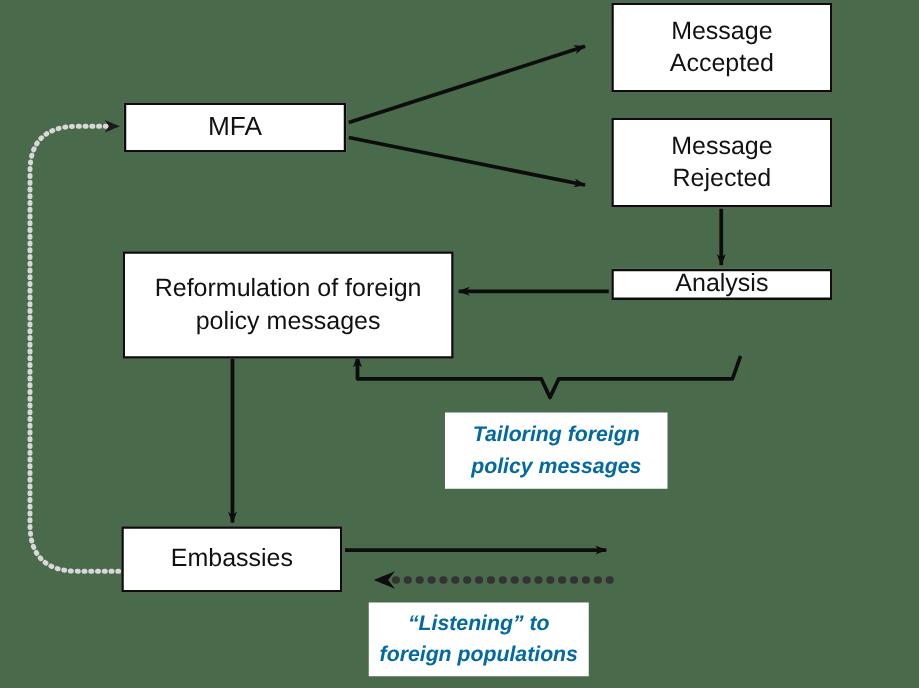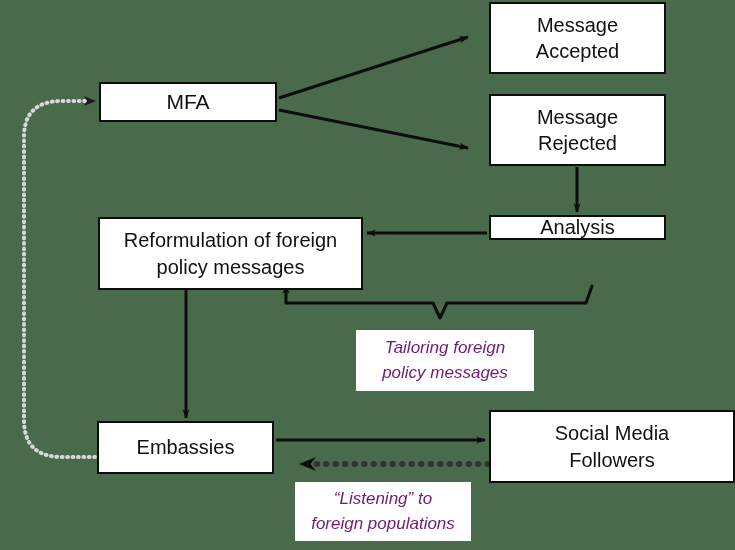--- a/index.html
+++ b/index.html
@@ -45,34 +45,35 @@
   }
   .label-box {
     position: absolute;
     background: #ffffff;
     border: none;
     box-sizing: border-box;
     display: flex;
     align-items: center;
     justify-content: center;
     text-align: center;
-    color: #701a75;
+    color: #0369a1;
     font-size: 17px;
     font-style: italic;
     line-height: 1.45;
     padding: 2px 6px;
     z-index: 4;
+    font-weight: bold;
   }
 
   
   #node-mfa        { left: 99px;  top: 82px;  width: 178px; height: 40px;  font-size: 21px; text-align: center; }
   #node-accepted   { left: 489px; top: 2px;   width: 177px; height: 72px; }
   #node-rejected   { left: 489px; top: 94px;  width: 177px; height: 72px; }
   #node-analysis   { left: 489px; top: 215px; width: 177px; height: 25px; }
-  #node-reform     { left: 98px;  top: 217px; width: 265px; height: 73px; }
+  #node-reform     { left: 98px;  top: 201px; width: 265px; height: 86px; }
   #node-embassies  { left: 97px;  top: 421px; width: 177px; height: 53px; align-items: center; }
   #node-social     { left: 489px; top: 410px; width: 246px; height: 73px; }
 
   #label-tailoring { left: 356px; top: 330px; width: 178px; height: 61px; }
   #label-listening { left: 295px; top: 482px; width: 176px; height: 59px; }
 
   .nodetext { display: block; white-space: pre-line; }
 </style>
 </head>
 <body>
@@ -152,24 +153,20 @@
 
   <div class="node" id="node-reform">
     <span class="nodetext">Reformulation of foreign
 policy messages</span>
   </div>
 
   <div class="node" id="node-embassies">
     <span class="nodetext">Embassies</span>
   </div>
 
-  <div class="node" id="node-social">
-    <span class="nodetext">Social Media
-Followers</span>
-  </div>
 
   <div class="label-box" id="label-tailoring">
     <span class="nodetext">Tailoring foreign
 policy messages</span>
   </div>
 
   <div class="label-box" id="label-listening">
     <span class="nodetext">“Listening” to
 foreign populations</span>
   </div>

